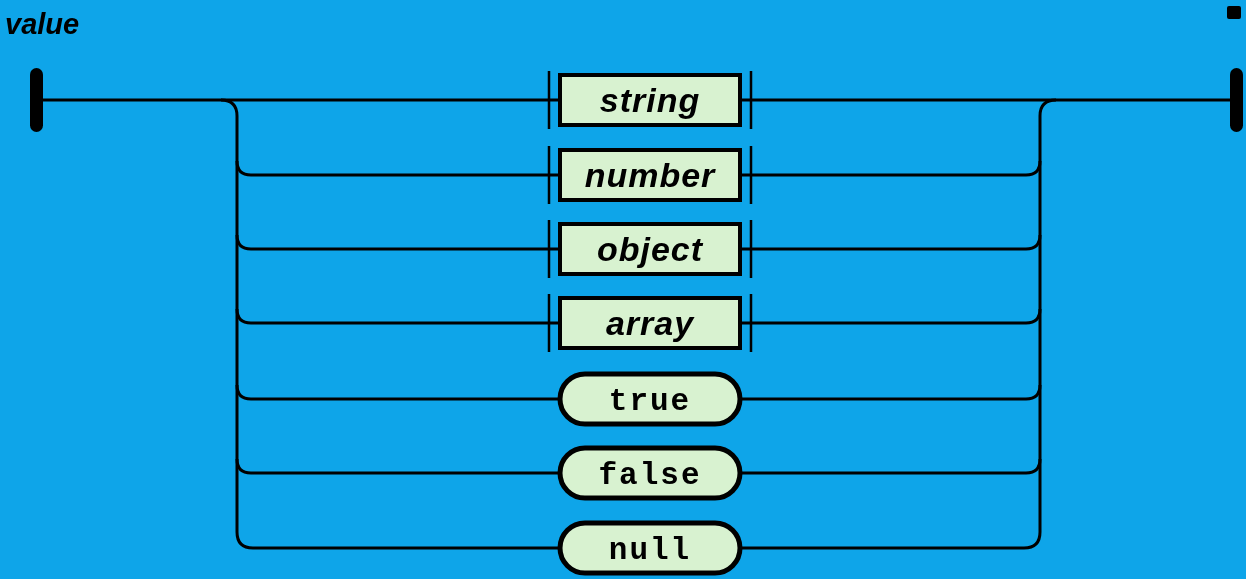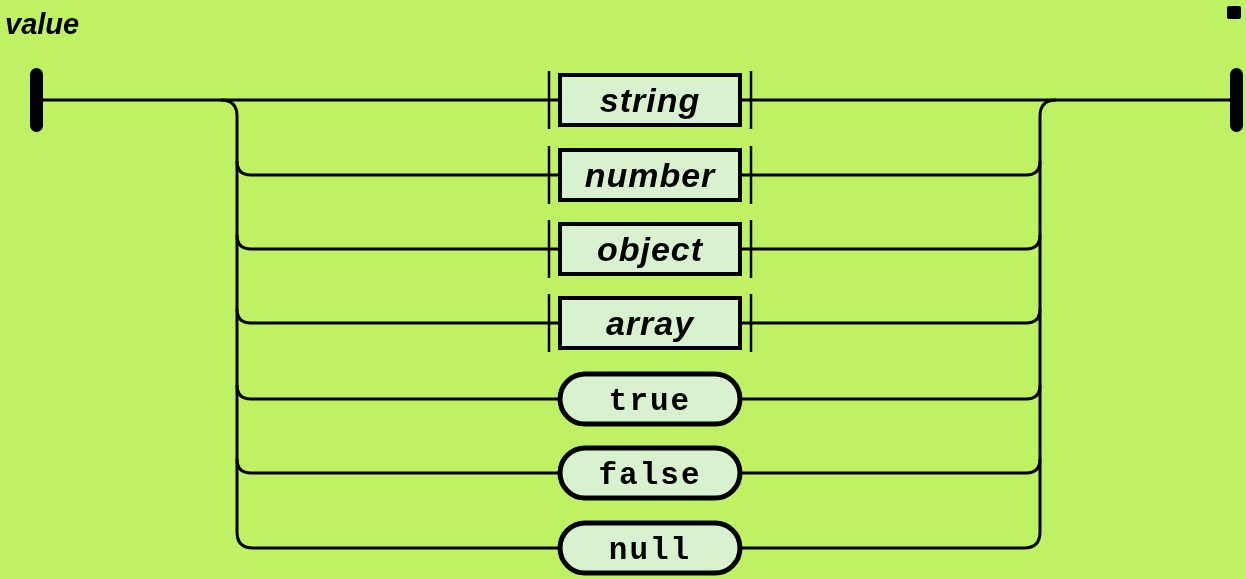--- a/index.html
+++ b/index.html
@@ -4,21 +4,21 @@
 <style>
   html, body {
     margin: 0;
     padding: 0;
     background: #ffffff;
   }
   .stage {
     position: relative;
     width: 1246px;
     height: 579px;
-    background: #bef264;
+    background: #0ea5e9;
     overflow: hidden;
     font-family: "Liberation Sans", sans-serif;
   }
   svg { display: block; }
   .rail {
     fill: none;
     stroke: #000000;
     stroke-width: 3;
   }
   .tick {

